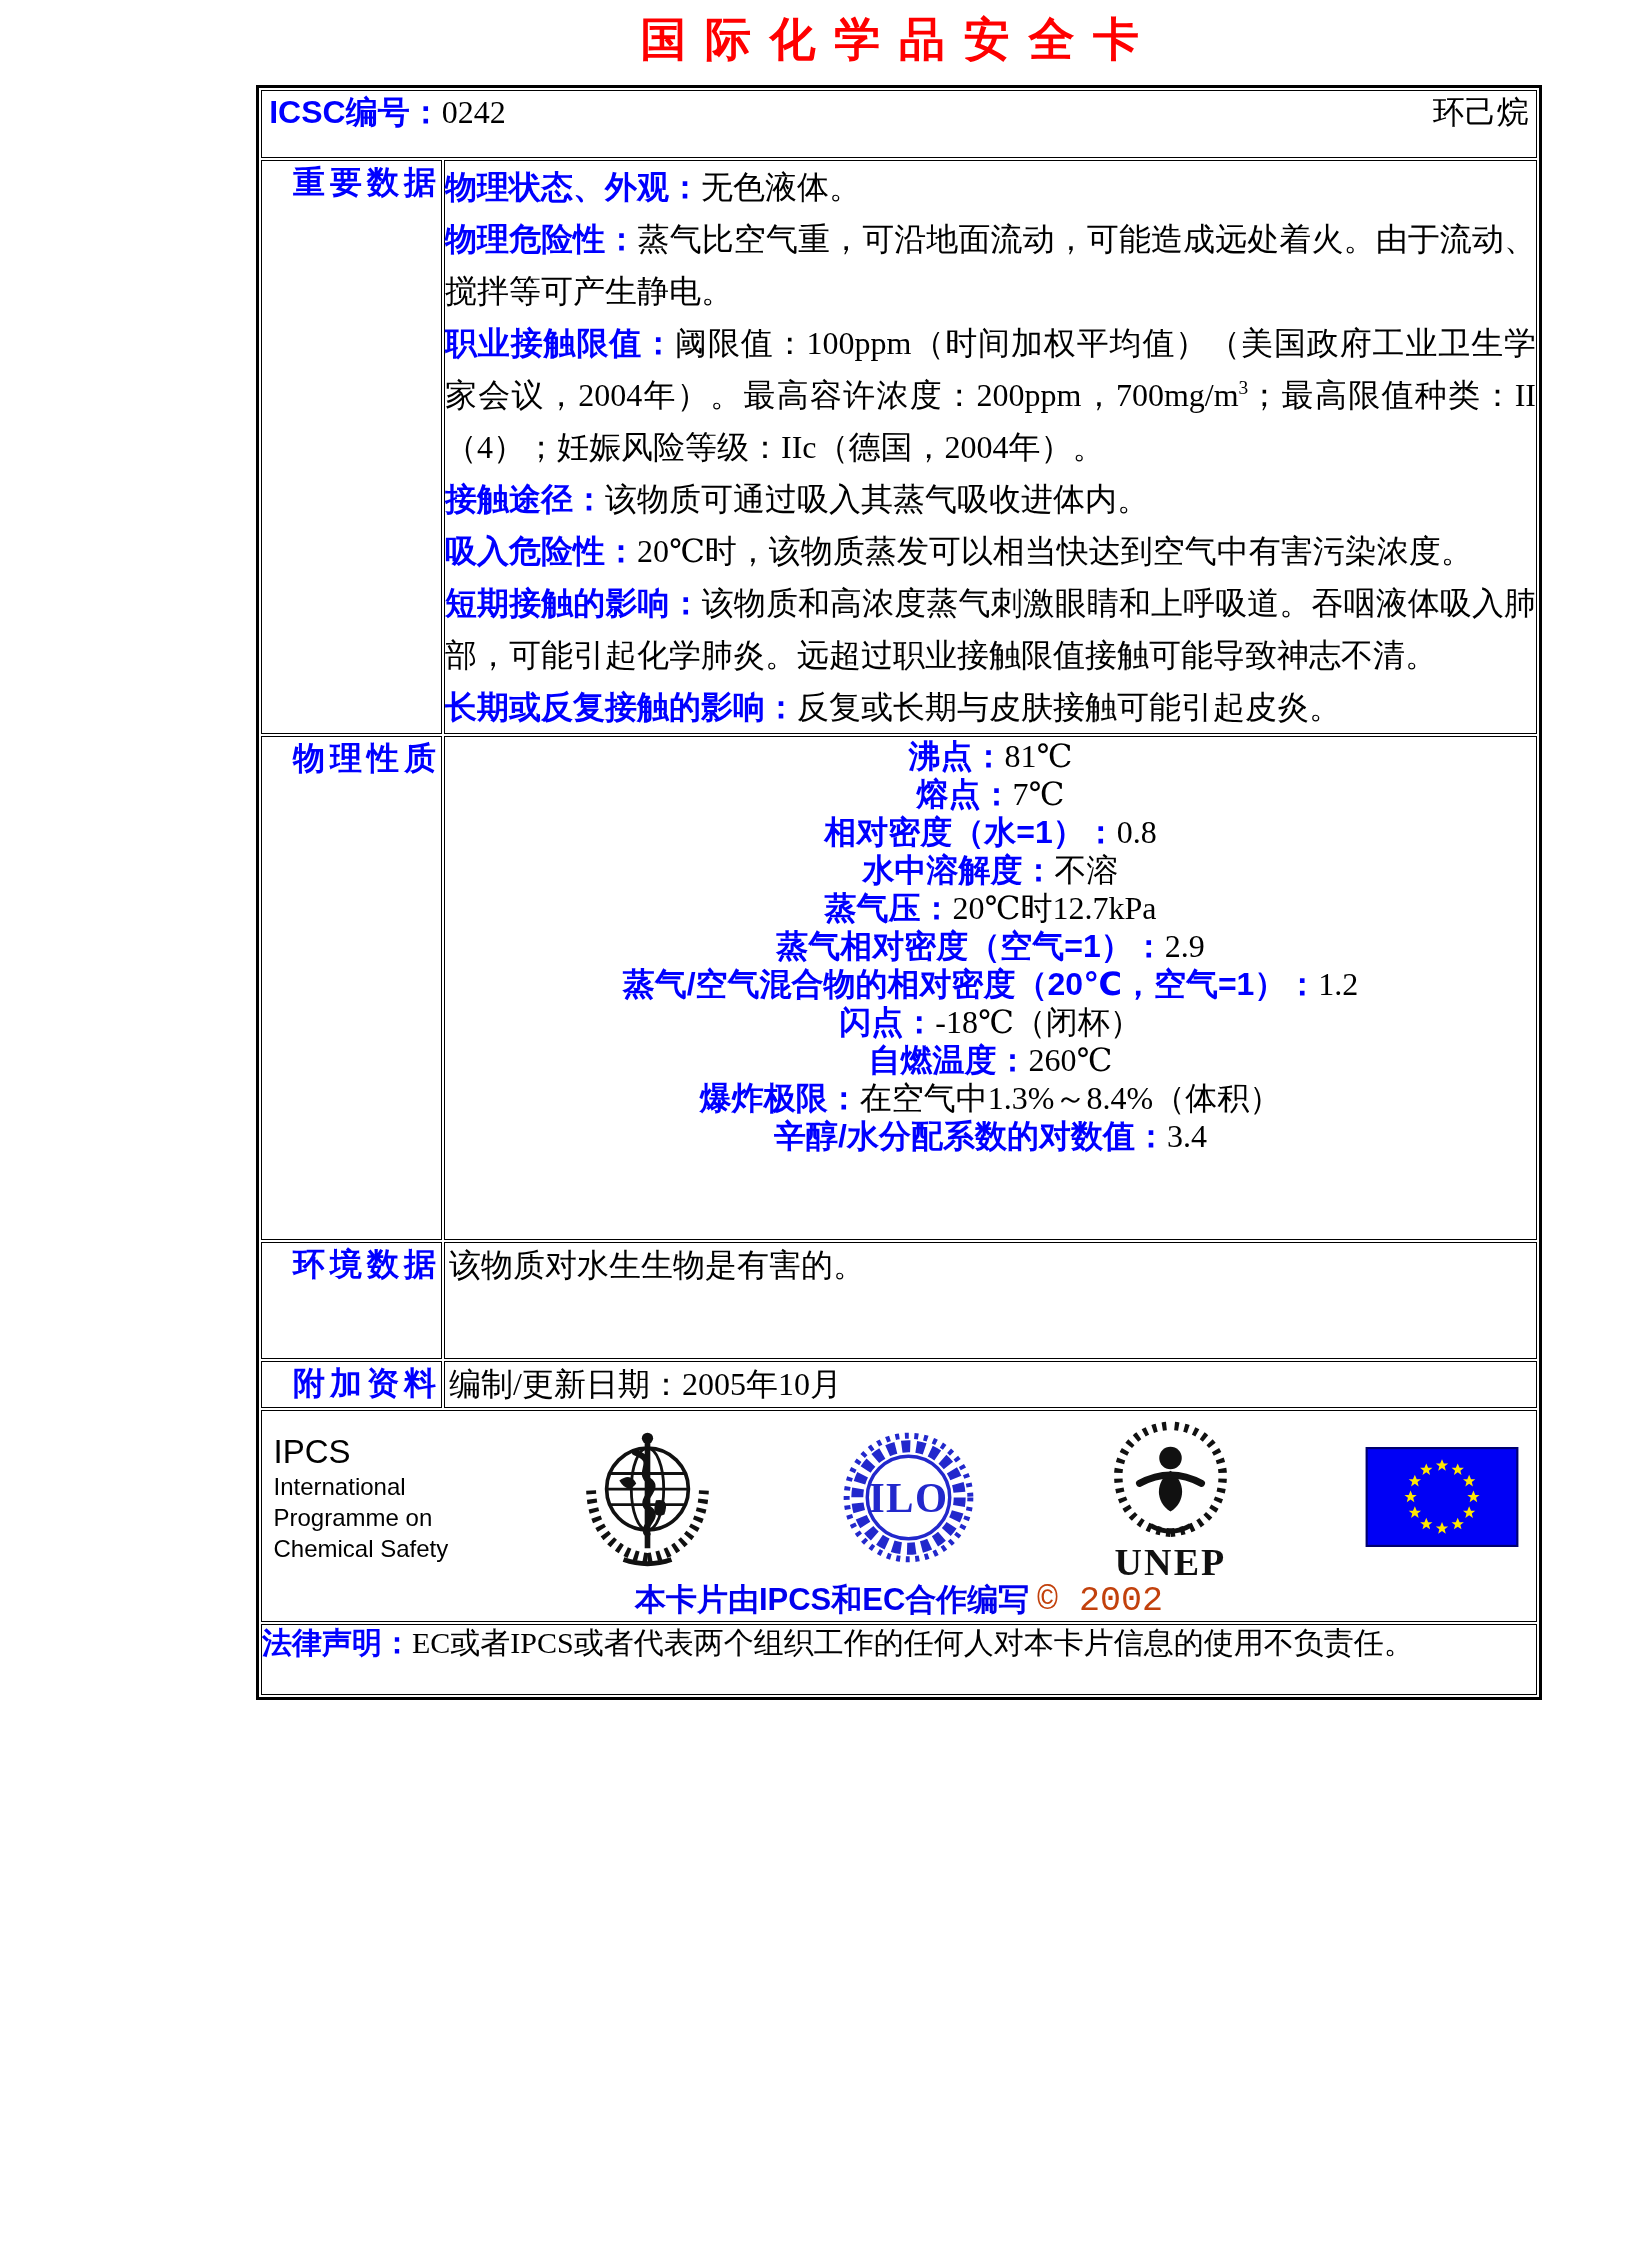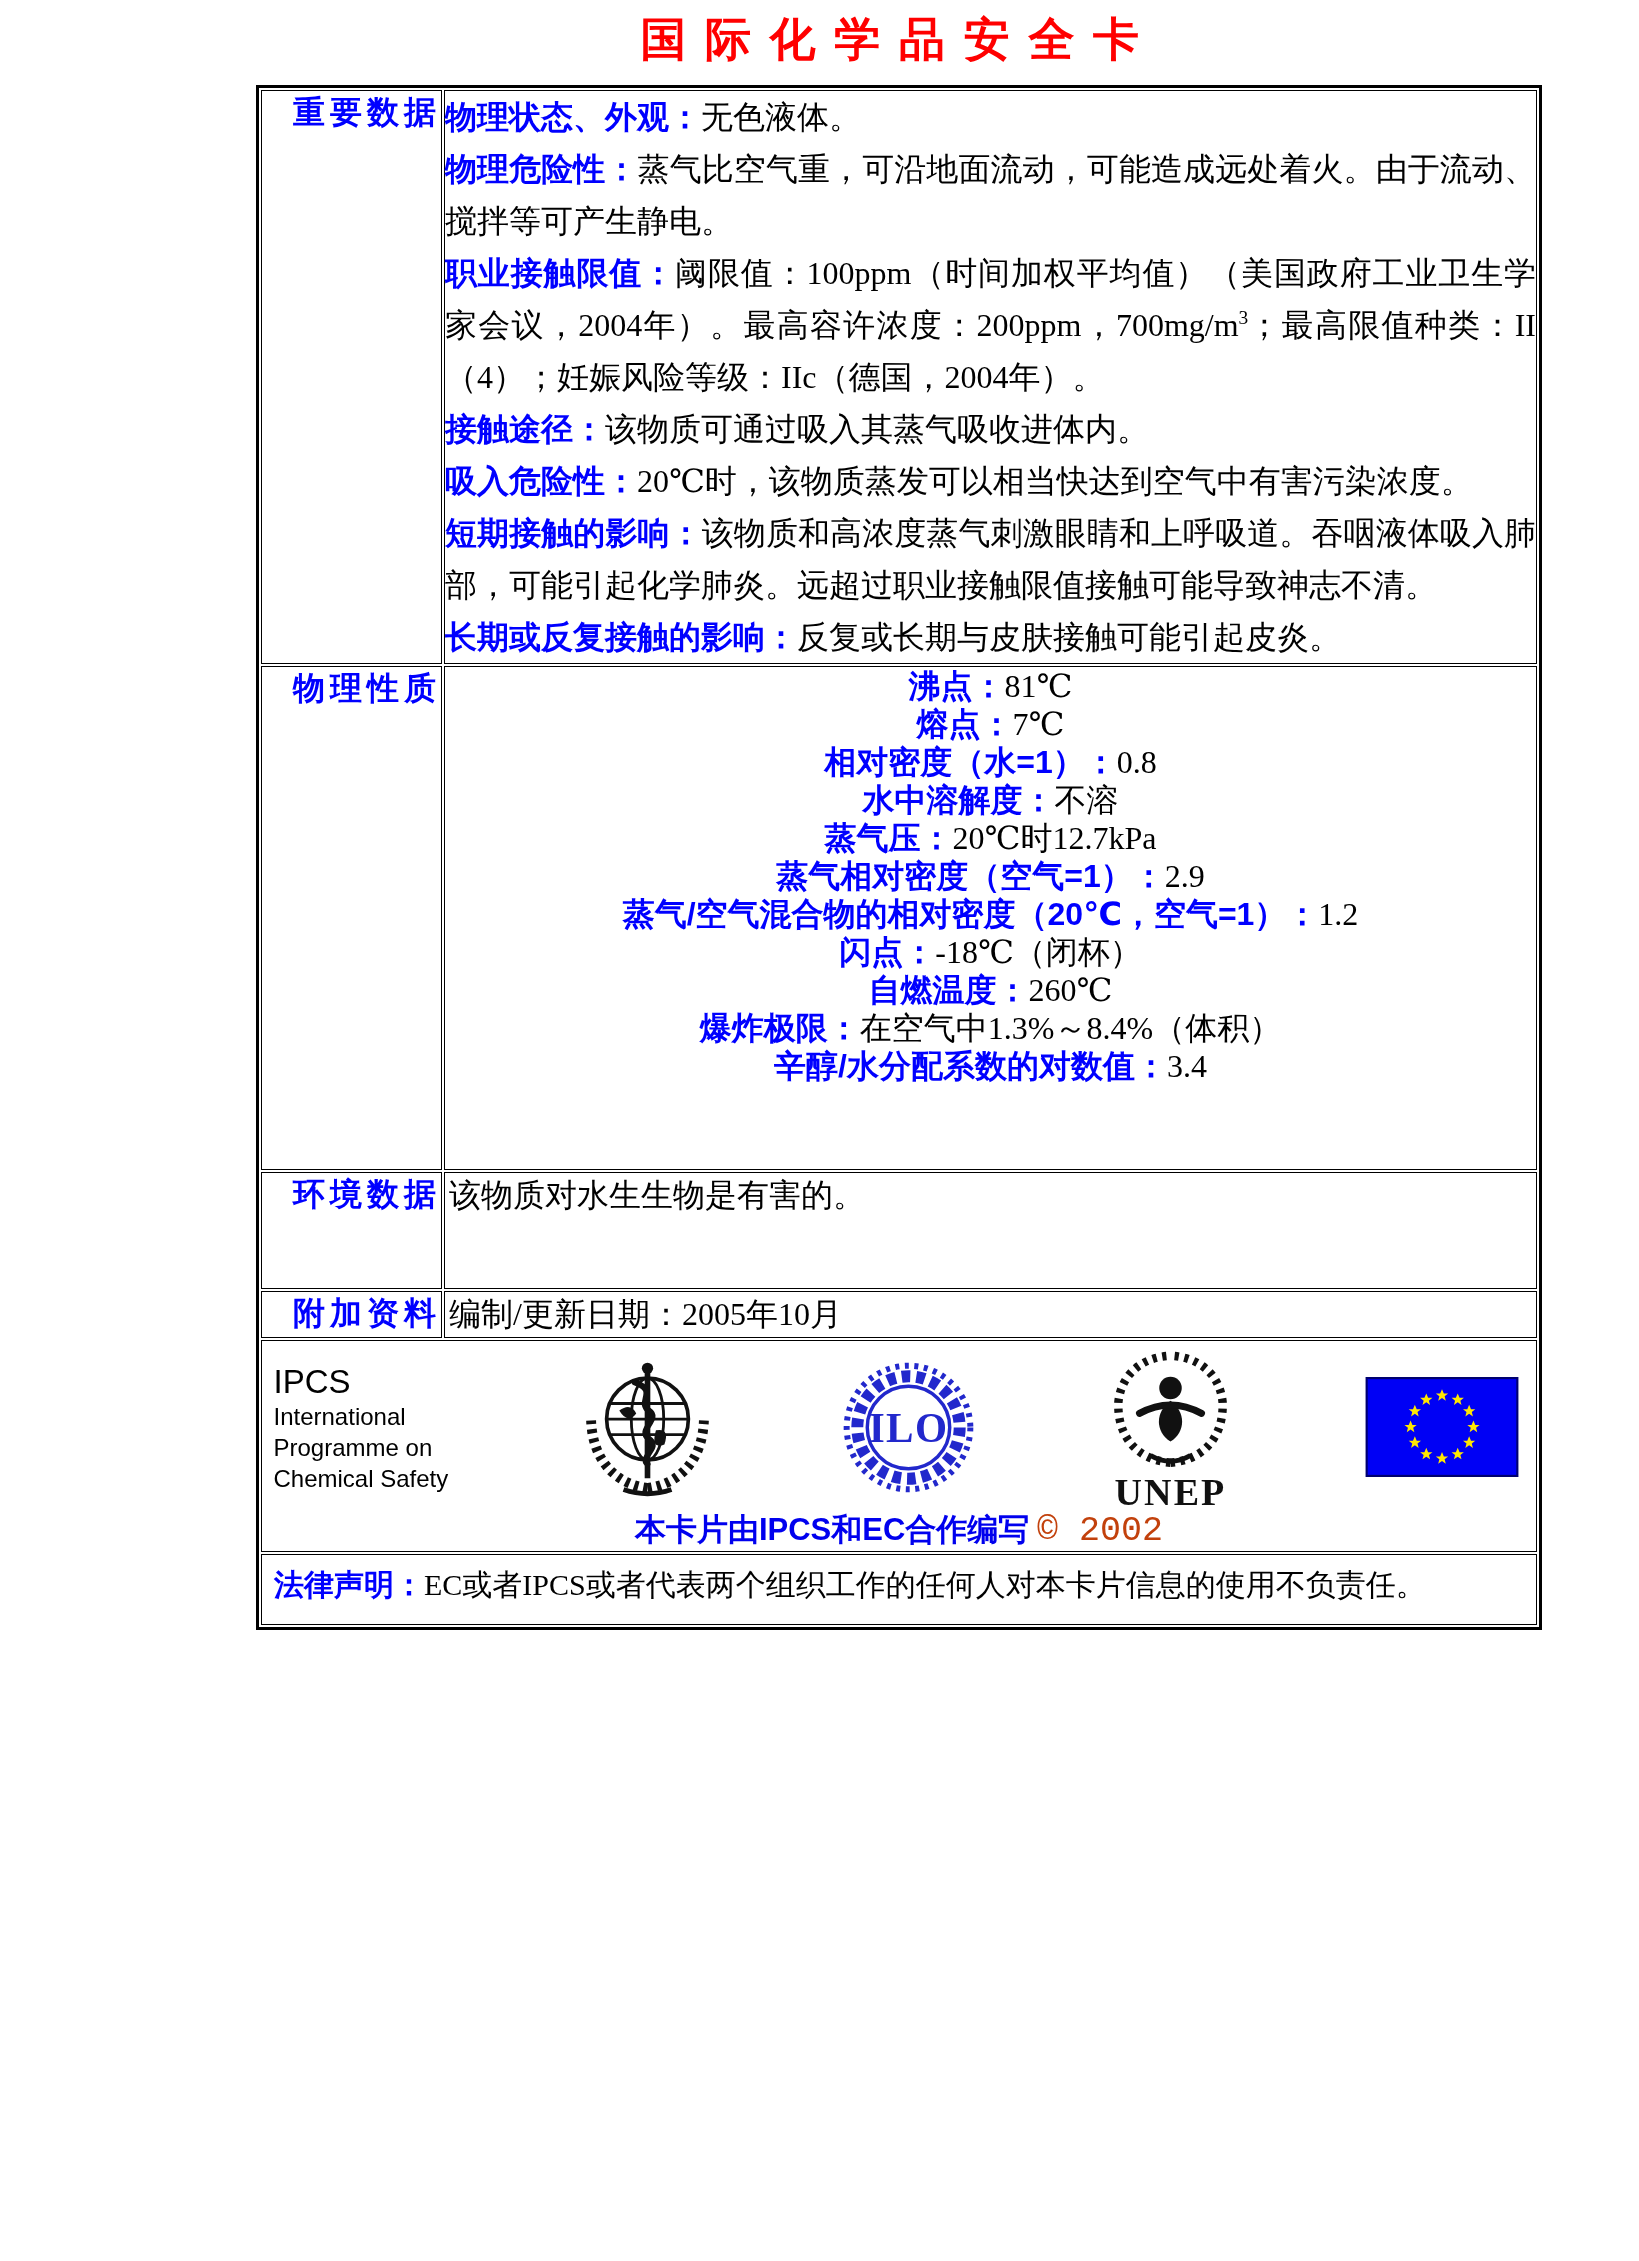--- a/index.html
+++ b/index.html
@@ -106,38 +106,48 @@
   .ipcs-line { font-size: 24px; line-height: 31px; }
   .credit-line { text-align: center; margin-top: 4.3px; font-size: 31px; }
   .credit-main {
     font-family: "Liberation Sans", "DejaVu Sans", sans-serif;
     font-weight: bold; color: #0000ee; text-align: right;
   }
   .credit-year { color: #c2410c; font-size: 35px; font-family: Liberation Mono, monospace; }
 
   
   td.legal-cell { height: 69px; vertical-align: middle; padding: 0 10px 0 7.2px; }
-  .legal-text { margin: 12px; font-size: 30px; line-height: 36px; }
+  .legal-text { margin: 0; font-size: 30px; line-height: 36px; }
   .legal-text .plabel {
     font-family: "Liberation Sans", "DejaVu Sans", sans-serif;
     font-weight: bold; color: #0000ff;
   }
 
   svg text { font-family: "Liberation Serif", "DejaVu Serif", serif; }
 </style>
 </head>
 <body>
 
 <div class="card">
 
   <h1 class="page-title">国际化学品安全卡</h1>
 
   <table class="icsc">
 
     <tbody>
+        <tr>
+      <td colspan="2" class="hdr-cell">
+        <div class="hdr-flex">
+          <div class="hdr-left">
+            <span class="blue-label">ICSC编号：</span><span class="hdr-num">0242</span>
+          </div>
+          <div class="hdr-chem">环己烷</div>
+        </div>
+      </td>
+    </tr>
 
     <tr>
       <td class="side">
         <span class="side-label">重要数据</span>
       </td>
       <td class="content">
         <p class="para"><span class="plabel">物理状态、外观：</span><span>无色液体。</span></p>
         <p class="para"><span class="plabel">物理危险性：</span><span>蒸气比空气重，可沿地面流动，可能造成远处着火。由于流动、搅拌等可产生静电。</span></p>
         <p class="para"><span class="plabel">职业接触限值：</span><span>阈限值：100ppm（时间加权平均值）（美国政府工业卫生学家会议，2004年）。最高容许浓度：200ppm，700mg/m</span><sup>3</sup><span>；最高限值种类：II（4）；妊娠风险等级：IIc（德国，2004年）。</span></p>
         <p class="para"><span class="plabel">接触途径：</span><span>该物质可通过吸入其蒸气吸收进体内。</span></p>

